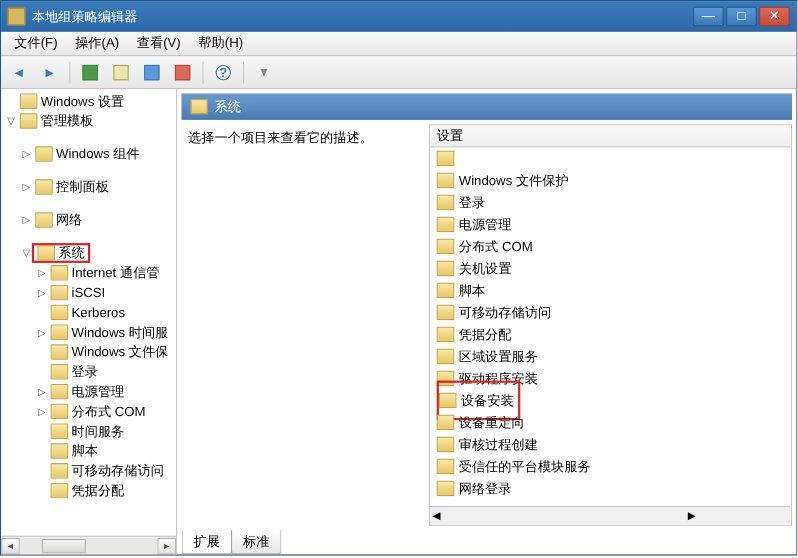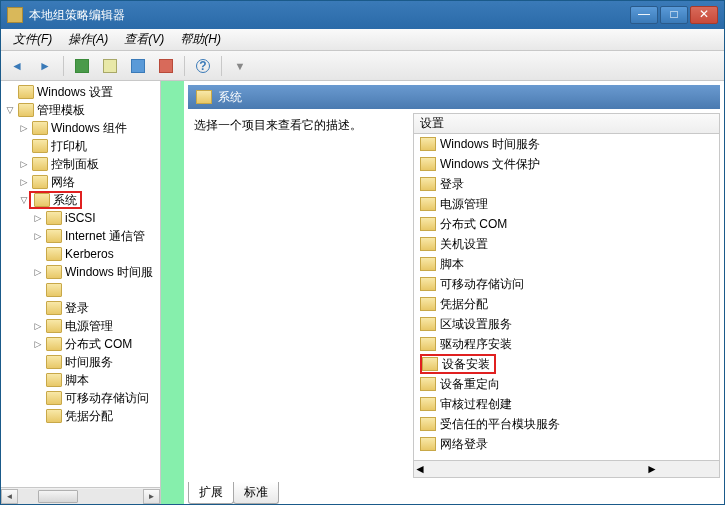--- a/index.html
+++ b/index.html
@@ -1,54 +1,54 @@
 <!DOCTYPE html>
 <html><head>
 <meta charset="utf-8">
 <style>
 * { margin: 0; padding: 0; box-sizing: border-box; font-family: "Microsoft YaHei", "SimSun", Tahoma, sans-serif; font-size: 12px; }
 body { background: #fff; width: 725px; height: 507px; overflow: hidden; }
 
-.window { width: 725px; height: 505px; border: 1px solid #1a5a8a; background: #86efac; display: flex; flex-direction: column; }
+.window { width: 725px; height: 505px; border: 1px solid #1a5a8a; background: #fca5a5; display: flex; flex-direction: column; }
 
 .titlebar { height: 28px; background: linear-gradient(#3a7ab8, #2a6aa8); display: flex; align-items: center; color: #fff; padding: 0 6px; }
 .titlebar .icon { width: 16px; height: 16px; background: #d9b85a; margin-right: 6px; border: 1px solid #a88a3a; }
 .titlebar .title { flex: 1; }
 .titlebar .sysbtns { display: flex; gap: 2px; }
 .titlebar .sysbtn { width: 28px; height: 18px; background: linear-gradient(#5a9ad8, #3a7ab8); border: 1px solid #2a5a8a; color: #fff; text-align: center; line-height: 14px; border-radius: 2px; font-family: sans-serif; }
 .titlebar .sysbtn.close { background: linear-gradient(#d86a5a, #c84a3a); border-color: #a83a2a; }
 
 .menubar { height: 22px; background: linear-gradient(#fafafa, #e8e8e8); border-bottom: 1px solid #c8c8c8; display: flex; align-items: center; padding: 0 4px; }
-.menubar .menuitem { padding: 2px 8px; font-style: italic; }
+.menubar .menuitem { padding: 2px 8px; }
 
 .toolbar { height: 30px; background: linear-gradient(#f8f8f8, #e6e6e6); border-bottom: 1px solid #c8c8c8; display: flex; align-items: center; padding: 0 4px; gap: 4px; }
 .toolbar .tbtn { width: 24px; height: 24px; display: flex; align-items: center; justify-content: center; border: 1px solid transparent; }
 .toolbar .sep { width: 1px; height: 20px; background: #c8c8c8; margin: 0 2px; }
 .arrow-l::before { content: "◄"; color: #3a7ab8; }
 .arrow-r::before { content: "►"; color: #3a7ab8; }
 .ico-green { width: 14px; height: 14px; background: #4a9a4a; border: 1px solid #3a8a3a; }
 .ico-props { width: 14px; height: 14px; background: #e8e8a8; border: 1px solid #a8a868; }
 .ico-blue { width: 14px; height: 14px; background: #5a9ad8; border: 1px solid #3a7ab8; }
 .ico-red { width: 14px; height: 14px; background: #d86a5a; border: 1px solid #b84a3a; }
 .ico-help { width: 14px; height: 14px; border: 1px solid #3a7ab8; border-radius: 7px; text-align: center; line-height: 12px; color: #3a7ab8; font-weight: bold; }
 .ico-help::before { content: "?"; }
 .ico-filter::before { content: "▼"; color: #888; font-size: 11px; }
 
-.client { flex: 1; display: flex; overflow: hidden; gap: 23px; }
+.client { flex: 1; display: flex; overflow: hidden; }
 
 .tree-pane { width: 160px; border-right: 1px solid #c8c8c8; display: flex; flex-direction: column; background: #fff; }
 .tree { flex: 1; overflow-x: hidden; overflow-y: hidden; padding: 2px 0; }
 .tree-item { display: flex; align-items: center; height: 18px; padding-left: 4px; white-space: nowrap; }
 .tree-item .expander { width: 10px; text-align: center; color: #666; font-size: 9px; }
 .tree-item .expander.ex::before { content: "▷"; }
 .tree-item .expander.ex.open::before { content: "▽"; }
 .tree-item .fico { width: 16px; height: 14px; margin: 0 3px; background: linear-gradient(#f8e8a8, #e8c868); border: 1px solid #c8a848; border-radius: 1px; }
 .tree-item .label { }
 .tree-item.lvl1 { padding-left: 4px; }
-.tree-item.lvl2 { padding-left: 18px; }
+.tree-item.lvl2 { padding-left: 18px; margin-top: 12px; }
 .tree-item.lvl3 { padding-left: 32px; }
 .tree-item.hl { }
 .tree-item.hl .hlbox { border: 2px solid #e02020; padding: 0 3px 0 0; display: inline-flex; align-items: center; height: 18px; }
 
 .hscroll { height: 17px; background: #f0f0f0; border-top: 1px solid #c8c8c8; display: flex; align-items: center; }
 .hscroll .sbtn { width: 17px; height: 15px; background: linear-gradient(#fafafa,#e0e0e0); border: 1px solid #b8b8b8; text-align: center; font-size: 8px; line-height: 13px; color: #555; }
 .hscroll .track { flex: 1; height: 15px; background: #e8e8e8; position: relative; }
 .hscroll .thumb { position: absolute; left: 20px; width: 40px; height: 13px; top: 1px; background: linear-gradient(#f4f4f4,#d8d8d8); border: 1px solid #b0b0b0; border-radius: 1px; }
 
 .content-pane { flex: 1; display: flex; flex-direction: column; background: #fff; }
@@ -56,21 +56,21 @@
 .path-hdr .fico { width: 16px; height: 14px; margin-right: 6px; background: linear-gradient(#f8e8a8, #e8c868); border: 1px solid #c8a848; }
 
 .content-body { flex: 1; display: flex; padding: 4px; overflow: hidden; justify-content: flex-end; }
 .desc-col { width: 190px; padding: 4px 6px; }
 .list-col { flex: 1; border: 1px solid #c8c8c8; display: flex; flex-direction: column; overflow: hidden; margin-left: 35px; }
 .list-hdr { height: 20px; border-bottom: 1px solid #c8c8c8; background: linear-gradient(#fafafa,#eee); display: flex; align-items: center; padding-left: 6px; }
 .list-body { flex: 1; overflow-x: hidden; overflow-y: auto; }
 .list-row { display: flex; align-items: center; height: 20px; padding-left: 6px; }
 .list-row .fico { width: 16px; height: 14px; margin-right: 4px; background: linear-gradient(#f8e8a8, #e8c868); border: 1px solid #c8a848; }
 .list-row.hl { }
-.list-row.hl .hlbox { border: 2px solid #e02020; display: inline-flex; align-items: center; height: 20px; padding-right: 4px; }
+.list-row.hl .hlbox { border: 2px solid #e02020; display: inline-flex; align-items: center; height: 36px; padding-right: 4px; }
 .list-hscroll { height: 17px; background: #f0f0f0; border-top: 1px solid #c8c8c8; display: flex; align-items: center; }
 
 .tabs { height: 22px; padding: 0 4px 2px 4px; display: flex; align-items: flex-start; }
 .tab { border: 1px solid #a8a8a8; border-top: none; background: linear-gradient(#fff,#e8e8e8); padding: 2px 10px; margin-right: -1px; border-radius: 0 0 3px 3px; }
 .tab.active { background: #fff; }
 </style>
 </head>
 <body>
 
 <div class="window">
@@ -129,64 +129,60 @@
             <span class="expander ex open"></span>
             <span class="fico"></span>
             <span class="label">管理模板</span>
           </div>
           <div class="tree-item lvl2">
             <span class="expander ex"></span>
             <span class="fico"></span>
             <span class="label">Windows 组件</span>
           </div>
           <div class="tree-item lvl2">
-            <span class="expander"></span>
-            <span class="fico"></span>
-            <span class="label">打印机</span>
-          </div>
-          <div class="tree-item lvl2">
             <span class="expander ex"></span>
             <span class="fico"></span>
             <span class="label">控制面板</span>
           </div>
           <div class="tree-item lvl2">
             <span class="expander ex"></span>
             <span class="fico"></span>
             <span class="label">网络</span>
           </div>
           <div class="tree-item lvl2 hl">
             <span class="expander ex open"></span>
             <span class="hlbox">
               <span class="fico"></span>
               <span class="label">系统</span>
             </span>
           </div>
           <div class="tree-item lvl3">
             <span class="expander ex"></span>
             <span class="fico"></span>
+            <span class="label">Internet 通信管</span>
+          </div>
+          <div class="tree-item lvl3">
+            <span class="expander ex"></span>
+            <span class="fico"></span>
             <span class="label">iSCSI</span>
           </div>
           <div class="tree-item lvl3">
-            <span class="expander ex"></span>
-            <span class="fico"></span>
-            <span class="label">Internet 通信管</span>
-          </div>
-          <div class="tree-item lvl3">
             <span class="expander"></span>
             <span class="fico"></span>
             <span class="label">Kerberos</span>
           </div>
           <div class="tree-item lvl3">
             <span class="expander ex"></span>
             <span class="fico"></span>
             <span class="label">Windows 时间服</span>
           </div>
           <div class="tree-item lvl3">
             <span class="expander"></span>
             <span class="fico"></span>
+            <span class="label">Windows 文件保</span>
           </div>
           <div class="tree-item lvl3">
             <span class="expander"></span>
             <span class="fico"></span>
             <span class="label">登录</span>
           </div>
           <div class="tree-item lvl3">
             <span class="expander ex"></span>
             <span class="fico"></span>
             <span class="label">电源管理</span>
@@ -235,21 +231,20 @@
         <div class="desc-col">
           <div>选择一个项目来查看它的描述。</div>
         </div>
         <div class="list-col">
           <div class="list-hdr">
             <span>设置</span>
           </div>
           <div class="list-body" id="list-body">
               <div class="list-row">
                 <span class="fico"></span>
-                <span>Windows 时间服务</span>
               </div>
               <div class="list-row">
                 <span class="fico"></span>
                 <span>Windows 文件保护</span>
               </div>
               <div class="list-row">
                 <span class="fico"></span>
                 <span>登录</span>
               </div>
               <div class="list-row">

